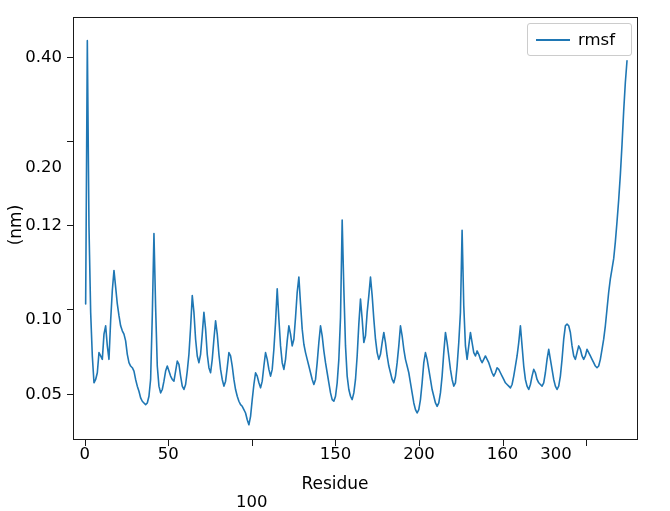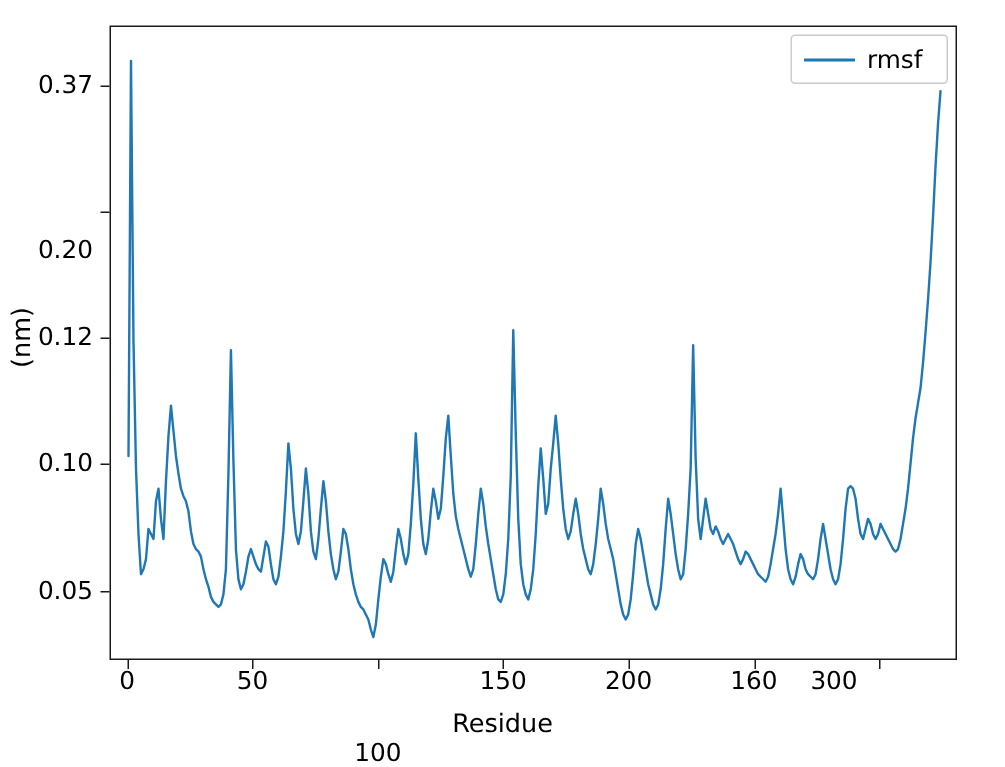--- a/index.html
+++ b/index.html
@@ -130,24 +130,24 @@
 </style>
 </head>
 <body>
 
 <div id="figure">
 
   <div id="ylabel">(nm)</div>
 
   <div id="ytick-labels">
       <div class="ytick-label" style="top: 385.655px;">0.05</div>
-      <div class="ytick-label" style="top: 301px;">0.10</div>
+      <div class="ytick-label" style="top: 311px;">0.10</div>
       <div class="ytick-label" style="top: 217.129px;">0.12</div>
       <div class="ytick-label" style="top: 132.867px; margin-top: 26px;">0.20</div>
-      <div class="ytick-label" style="top: 48.6036px;">0.37</div>
+      <div class="ytick-label" style="top: 48.6036px;">0.40</div>
     </div>
 
   <div id="xtick-labels"></div>
 
   <div id="axes">
     <svg id="plot-svg" viewBox="0 0 565 423" preserveAspectRatio="none">
       <polyline id="series-path" fill="none" stroke="#1f77b4" stroke-width="1.6" stroke-linejoin="round" stroke-linecap="round" vector-effect="non-scaling-stroke" points="11.70,287.34 13.37,22.75 15.04,209.81 16.72,295.76 18.39,339.58 20.06,366.54 21.73,363.17 23.40,356.43 25.07,336.21 26.75,339.58 28.42,342.95 30.09,317.67 31.76,309.25 33.43,329.47 35.10,342.95 36.78,304.19 38.45,273.85 40.12,253.63 41.79,270.48 43.46,287.34 45.13,299.13 46.80,309.25 48.48,314.30 50.15,317.67 51.82,324.41 53.49,337.89 55.16,346.32 56.83,349.69 58.51,351.38 60.18,354.75 61.85,363.17 63.52,369.91 65.19,374.97 66.86,381.71 68.54,385.08 70.21,386.77 71.88,388.45 73.55,386.77 75.22,380.03 76.89,363.17 78.57,299.13 80.24,216.56 81.91,290.71 83.58,349.69 85.25,369.91 86.92,376.66 88.59,373.28 90.27,364.86 91.94,354.75 93.61,349.69 95.28,354.75 96.95,359.80 98.62,363.17 100.30,364.86 101.97,354.75 103.64,344.64 105.31,348.01 106.98,359.80 108.65,369.91 110.33,373.28 112.00,368.23 113.67,354.75 115.34,337.89 117.01,310.93 118.68,278.91 120.36,295.76 122.03,322.73 123.70,339.58 125.37,346.32 127.04,337.89 128.71,317.67 130.38,295.76 132.06,312.62 133.73,337.89 135.40,351.38 137.07,356.43 138.74,342.95 140.41,322.73 142.09,304.19 143.76,317.67 145.43,337.89 147.10,353.06 148.77,363.17 150.44,369.91 152.12,364.86 153.79,351.38 155.46,336.21 157.13,339.58 158.80,349.69 160.47,363.17 162.14,373.28 163.82,380.03 165.49,385.08 167.16,388.45 168.83,390.14 170.50,393.51 172.17,396.88 173.85,403.62 175.52,408.68 177.19,400.25 178.86,383.40 180.53,368.23 182.20,356.43 183.88,359.80 185.55,366.54 187.22,371.60 188.89,364.86 190.56,349.69 192.23,336.21 193.91,342.95 195.58,353.06 197.25,359.80 198.92,353.06 200.59,332.84 202.26,305.87 203.93,272.17 205.61,302.50 207.28,329.47 208.95,346.32 210.62,353.06 212.29,342.95 213.96,324.41 215.64,309.25 217.31,317.67 218.98,329.47 220.65,322.73 222.32,300.82 223.99,275.54 225.67,260.37 227.34,287.34 229.01,312.62 230.68,327.78 232.35,336.21 234.02,342.95 235.70,349.69 237.37,356.43 239.04,363.17 240.71,368.23 242.38,363.17 244.05,346.32 245.72,326.10 247.40,309.25 249.07,319.36 250.74,334.52 252.41,346.32 254.08,356.43 255.75,366.54 257.43,376.66 259.10,383.40 260.77,385.08 262.44,380.03 264.11,366.54 265.78,342.95 267.46,300.82 269.13,203.07 270.80,272.17 272.47,329.47 274.14,359.80 275.81,373.28 277.49,380.03 279.16,383.40 280.83,376.66 282.50,363.17 284.17,339.58 285.84,307.56 287.51,282.28 289.19,302.50 290.86,326.10 292.53,319.36 294.20,295.76 295.87,278.91 297.54,260.37 299.22,278.91 300.89,302.50 302.56,322.73 304.23,336.21 305.90,342.95 307.57,337.89 309.25,326.10 310.92,315.99 312.59,326.10 314.26,339.58 315.93,349.69 317.60,356.43 319.28,363.17 320.95,366.54 322.62,359.80 324.29,346.32 325.96,329.47 327.63,309.25 329.30,319.36 330.98,332.84 332.65,342.95 334.32,349.69 335.99,356.43 337.66,366.54 339.33,376.66 341.01,386.77 342.68,393.51 344.35,396.88 346.02,393.51 347.69,383.40 349.36,366.54 351.04,346.32 352.71,336.21 354.38,342.95 356.05,353.06 357.72,363.17 359.39,373.28 361.07,380.03 362.74,386.77 364.41,390.14 366.08,386.77 367.75,376.66 369.42,359.80 371.09,336.21 372.77,315.99 374.44,326.10 376.11,339.58 377.78,353.06 379.45,363.17 381.12,369.91 382.80,366.54 384.47,349.69 386.14,326.10 387.81,295.76 389.48,213.19 391.15,289.02 392.83,329.47 394.50,342.95 396.17,329.47 397.84,315.99 399.51,326.10 401.18,336.21 402.86,339.58 404.53,334.52 406.20,337.89 407.87,342.95 409.54,346.32 411.21,342.95 412.88,339.58 414.56,342.95 416.23,346.32 417.90,351.38 419.57,356.43 421.24,359.80 422.91,356.43 424.59,351.38 426.26,353.06 427.93,356.43 429.60,359.80 431.27,363.17 432.94,366.54 434.62,368.23 436.29,369.91 437.96,371.60 439.63,368.23 441.30,359.80 442.97,349.69 444.64,339.58 446.32,326.10 447.99,309.25 449.66,329.47 451.33,349.69 453.00,363.17 454.67,369.91 456.35,373.28 458.02,368.23 459.69,359.80 461.36,353.06 463.03,356.43 464.70,363.17 466.38,366.54 468.05,368.23 469.72,369.91 471.39,366.54 473.06,356.43 474.73,342.95 476.41,332.84 478.08,342.95 479.75,353.06 481.42,363.17 483.09,369.91 484.76,373.28 486.43,369.91 488.11,359.80 489.78,342.95 491.45,322.73 493.12,309.25 494.79,307.56 496.46,309.25 498.14,315.99 499.81,329.47 501.48,339.58 503.15,342.95 504.82,336.21 506.49,329.47 508.17,332.84 509.84,339.58 511.51,342.95 513.18,339.58 514.85,332.84 516.52,336.21 518.20,339.58 519.87,342.95 521.54,346.32 523.21,349.69 524.88,351.38 526.55,349.69 528.22,342.95 529.90,332.84 531.57,322.73 533.24,309.25 534.91,292.39 536.58,275.54 538.25,262.06 539.93,251.95 541.60,241.83 543.27,224.98 544.94,204.76 546.61,182.85 548.28,157.57 549.96,127.24 551.63,93.53 553.30,64.88 554.97,42.97 556.64,NaN"></polyline>
     </svg>
   </div>
 

